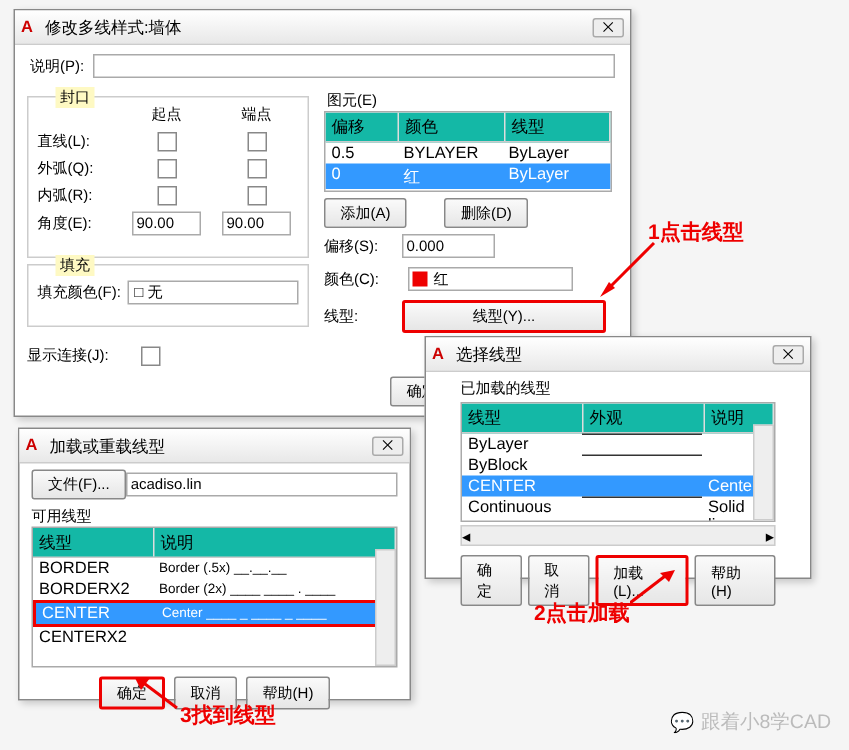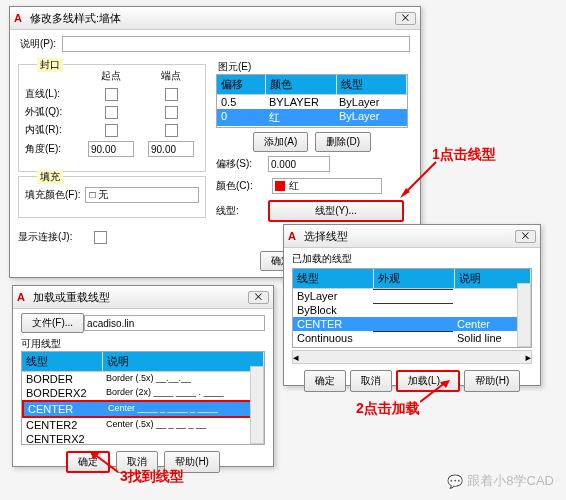--- a/index.html
+++ b/index.html
@@ -6,21 +6,21 @@
 .dlg{position:absolute;background:#fff;border:1px solid #888;box-shadow:2px 2px 5px rgba(0,0,0,0.2)}
 .titlebar{height:22px;background:linear-gradient(#fff,#e8e8e8);border-bottom:1px solid #ccc;display:flex;align-items:center;padding:0 4px}
 .app-icon{width:12px;height:12px;color:#c00;font-weight:bold;margin-right:4px;display:flex;align-items:center}
 .titlebar-btn{margin-left:auto;border:1px solid #aaa;padding:0 6px;font-size:9px;background:#eee;border-radius:2px}
 .grp{border:1px solid #ccc;position:absolute}
 .grp-title{position:absolute;top:-7px;left:18px;background:#fef9c3;padding:0 3px;font-size:10px}
 .lbl,.cell{font-size:10px}
 .inp{border:1px solid #aaa;background:#fff;height:16px;font-size:10px;padding:0 2px;box-sizing:border-box}
 .chk{width:11px;height:11px;border:1px solid #888;display:inline-block;vertical-align:middle}
 .btn{border:1px solid #888;background:linear-gradient(#fafafa,#e6e6e6);font-size:10px;padding:2px 10px;border-radius:2px;display:inline-flex;align-items:center;justify-content:center}
-.tbl-head{display:flex;background:#0ea5e9;border-bottom:1px solid #ccc}
+.tbl-head{display:flex;background:#14b8a6;border-bottom:1px solid #ccc}
 .tbl-head>div{padding:2px 4px;border-right:1px solid #ddd}
 .tbl-row{display:flex}
 .tbl-row>div{padding:1px 4px}
 .sel{background:#3399ff;color:#fff}
 .redbox{border:2px solid #e00}
 .anno{position:absolute;color:#e00;font-weight:bold;font-size:14px}
 .wm{position:absolute;right:12px;bottom:10px;color:#bbb;font-size:13px;display:flex;align-items:center;gap:4px}
 .footer{position:absolute;bottom:6px;right:8px;display:flex;gap:6px}
 .scroll{position:absolute;background:#eee;border:1px solid #ccc}
 </style>
@@ -79,21 +79,21 @@
             <div style="width:40px">0</div>
             <div style="width:62px">红</div>
             <div style="flex:1">ByLayer</div>
           </div>
     <div class="tbl-row">
             <div style="width:40px">-0.5</div>
             <div style="width:62px">BYLAYER</div>
             <div style="flex:1">ByLayer</div>
           </div>
    </div>
-   <div style="position:absolute;top:68px;left:0;right:0;display:flex;gap:7px;justify-content:center">
+   <div style="position:absolute;top:68px;left:0;right:0;display:flex;gap:25px;">
     <span class="btn">添加(A)</span>
     <span class="btn">删除(D)</span>
    </div>
    <div style="position:absolute;top:92px;left:0;right:0;display:flex;align-items:center;gap:4px">
     <span class="lbl" style="width:48px">偏移(S):</span>
     <input class="inp" style="width: 62px;" value="0.000">
    </div>
    <div style="position:absolute;top:114px;left:0;right:0;display:flex;align-items:center;gap:8px">
     <span class="lbl" style="width:48px">颜色(C):</span>
     <span class="inp" style="width:110px;display:inline-flex;align-items:center;gap:4px">
@@ -125,21 +125,21 @@
   <span class="btn">帮助(H)</span>
  </div>
 </div>
 
 <div class="dlg" style="left:283px;top:224px;width:256px;height:160px">
  <div class="titlebar">
   <span class="app-icon">A</span>
   <span>选择线型</span>
   <span class="titlebar-btn">⨉</span>
  </div>
- <div style="padding:4px 8px">
+ <div style="padding:4px 23px">
   <span class="lbl">已加载的线型</span>
   <div style="border:1px solid #aaa;margin-top:2px;height:78px;background:#fff;position:relative;overflow:hidden">
    <div class="tbl-head">
           <div style="width:72px">线型</div>
           <div style="width:72px">外观</div>
           <div style="flex:1">说明</div>
         </div>
    <div class="tbl-row">
           <div style="width:72px">ByLayer</div>
           <div style="width:72px;border-top:1px solid #333"></div>
@@ -196,24 +196,20 @@
           <div style="width:72px">BORDER</div>
           <div style="flex:1;font-size:9px">Border (.5x) __.__.__</div>
         </div>
    <div class="tbl-row">
           <div style="width:72px">BORDERX2</div>
           <div style="flex:1;font-size:9px">Border (2x) ____ ____ . ____</div>
         </div>
    <div class="tbl-row sel redbox" style="border-width:2px">
           <div style="width:72px">CENTER</div>
           <div style="flex:1;font-size:9px">Center ____ _ ____ _ ____</div>
-        </div>
-   <div class="tbl-row">
-          <div style="width:72px">CENTER2</div>
-          <div style="flex:1;font-size:9px">Center (.5x) __ _ __ _ __</div>
         </div>
    <div class="tbl-row">
           <div style="width:72px">CENTERX2</div>
         </div>
 
    <div class="scroll" style="right:0;top:14px;bottom:0;width:12px"></div>
   </div>
   <div style="display:flex;gap:6px;justify-content:center;margin-top:6px">
    <span class="btn redbox">确定</span>
    <span class="btn">取消</span>

